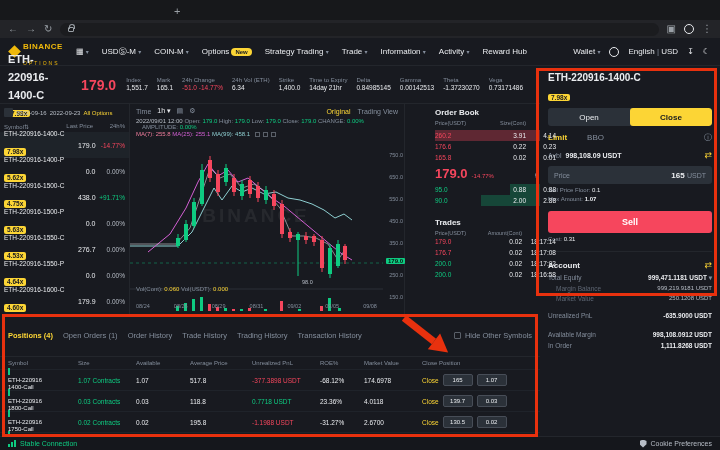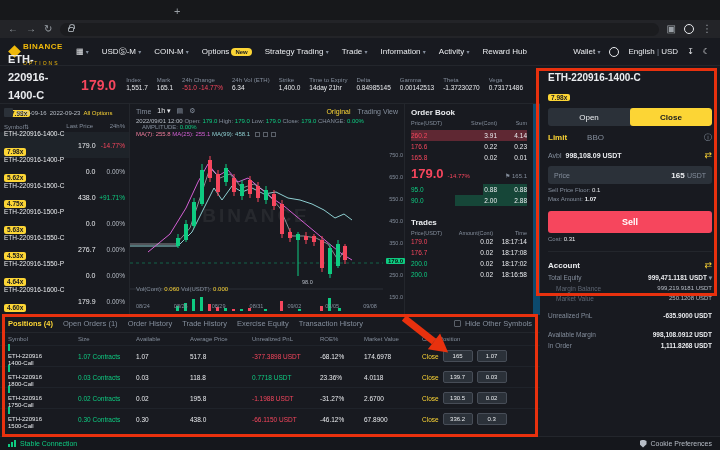--- a/index.html
+++ b/index.html
@@ -72,21 +72,21 @@
   #ch-ma { padding:1px 6px; font-size:6px; white-space:nowrap; }
   .ma7{color:#f07d9d;} .ma25{color:#d35fd3;} .ma99{color:#8ecfd1;}
   .chk { display:inline-block; width:5px; height:5px; border:1px solid #5a6069; margin-left:3px; vertical-align:middle; }
   #ch-canvas { left:130px; top:148px; }
   #ch-axis { left:383px; top:148px; width:22px; font-size:5.5px; color:#848e9c; text-align:right; }
   #ch-axis div { position:absolute; right:2px; }
   #px-badge { position:absolute; right:0px; background:#0ecb81; color:#081410; font-size:6px; font-weight:bold; border-radius:1px; padding:0px 2px; }
   #ch-vol { left:136px; top:286px; font-size:6px; white-space:nowrap; }
   #ch-x { left:130px; top:303px; width:253px; display:flex; justify-content:space-between; padding:0 6px; font-size:5.5px; color:#848e9c; }
   
-  #obook { left:405px; top:104px; width:135px; height:211px; border-right:7px solid #0c4a6e; padding:4px 6px; }
+  #obook { left:429px; top:104px; width:135px; height:211px; border-right:2px solid #0c4a6e; padding:4px 6px; }
   .panel-title { font-size:8px; font-weight:bold; color:#eaecef; }
   .ob-head { display:flex; font-size:5.5px; color:#848e9c; margin-top:3px; }
   .ob-head .a{flex:1;} .ob-head .b{flex:1;text-align:right;} .ob-head .c{width:30px;text-align:right;}
   .obrow { position:relative; display:flex; font-size:6.5px; height:11px; align-items:center; }
   .obrow .a{flex:1;} .obrow .b{flex:1;text-align:right;color:#eaecef;} .obrow .c{width:30px;text-align:right;color:#eaecef;}
   .obrow .depth { position:absolute; right:0; top:0; bottom:0; z-index:0; }
   .obrow span { position:relative; z-index:1; }
   #ob-mid { display:flex; align-items:baseline; gap:4px; margin:3px 0; }
   #ob-mid .big { font-size:13px; font-weight:bold; color:#f6465d; }
   #ob-mid .pct { font-size:6px; color:#f6465d; }
@@ -105,21 +105,21 @@
   #sellbtn { display:flex; align-items:center; justify-content:center; height:22px; background:#f6465d; border-radius:3px; color:#fff; font-size:9px; font-weight:bold; margin-top:9px; }
   #acct { border-top:1px solid #23262c; margin-top:9px; padding-top:5px; }
   .acct-row { display:flex; justify-content:space-between; font-size:6.5px; margin-top:4px; }
   .acct-row .l { color:#848e9c; }
   .acct-row .v { color:#eaecef; font-weight:bold; }
   .acct-row.sub { padding-left:8px; margin-top:3px; }
   .acct-row.sub .l { color:#5e6673; }
   .acct-row.sub .v { font-weight:normal; color:#b7bdc6; font-size:6px; }
   
   #positions { left:0; top:315px; width:540px; height:121px; background:#181a20; }
-  #pos-tabs { display:flex; align-items:center; gap:10px; padding:4px 8px; font-size:7.5px; color:#848e9c; border-bottom:1px solid #23262c;text-align:right; }
+  #pos-tabs { display:flex; align-items:center; gap:10px; padding:16px 8px; font-size:7.5px; color:#848e9c; border-bottom:1px solid #23262c;text-align:right; }
   #pos-tabs .active { color:#fcd535; font-weight:bold; }
   #pos-tabs .right { margin-left:auto; display:flex; align-items:center; gap:4px; }
   .cbox { width:7px; height:7px; border:1px solid #5a6069; border-radius:1px; }
   .pcol-sym{width:78px;padding-left:8px;} .pcol-size{width:58px;} .pcol-avail{width:54px;} .pcol-avg{width:62px;}
   .pcol-upnl{width:68px;} .pcol-roe{width:44px;} .pcol-mv{width:58px;} .pcol-close{flex:1;display:flex;align-items:center;gap:4px;}
   #pos-head { display:flex; font-size:6px; color:#848e9c; padding:3px 0; }
   .prow { display:flex; align-items:center; font-size:6.5px; padding:2px 0; border-top:1px solid #1f232a; height:21px; }
   .prow .sym { line-height:1.25; border-left:2px solid #0ecb81; padding-left:4px; }
   .prow .sym span { display:block; font-size:6px; }
   .prow .size { color:#0ecb81; }
@@ -533,21 +533,21 @@
       </div>
     </div>
   </div>
 
   <div class="abs" id="positions">
     <div id="pos-tabs">
       <span class="active">Positions (4)</span>
       <span>Open Orders (1)</span>
       <span>Order History</span>
       <span>Trade History</span>
-      <span>Exercise Equity</span>
+      <span>Trading History</span>
       <span>Transaction History</span>
       <span class="right">
           <span class="cbox"></span>
           <span>Hide Other Symbols</span>
         </span>
     </div>
     <div id="pos-head">
       <span class="pcol-sym">Symbol</span>
         <span class="pcol-size">Size</span>
       <span class="pcol-avail">Available</span>

